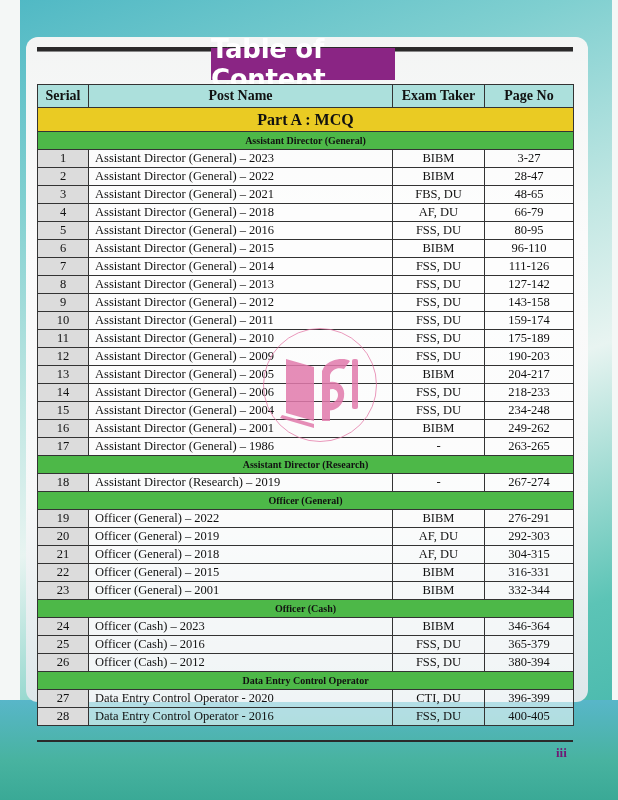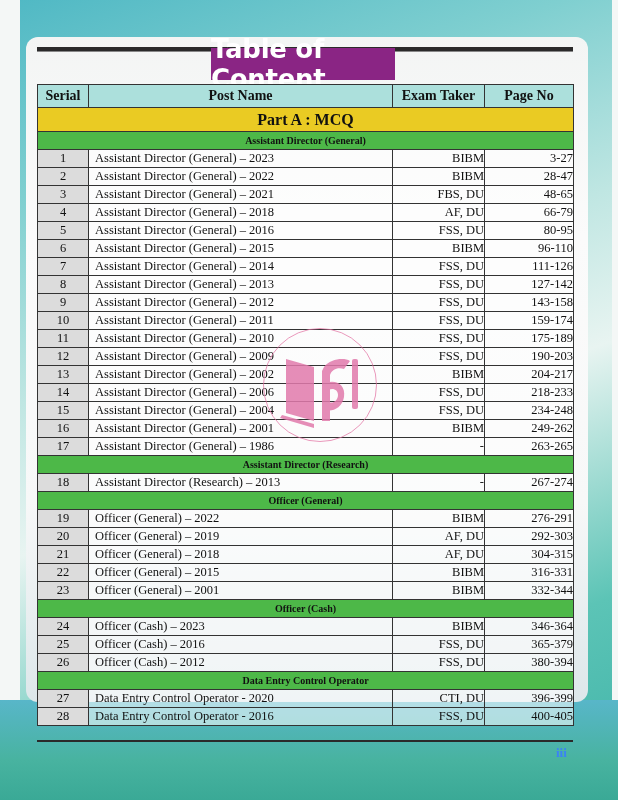--- a/index.html
+++ b/index.html
@@ -35,28 +35,28 @@
   table.toc col.c1 { width:51px; }
   table.toc col.c2 { width:304px; }
   table.toc col.c3 { width:92px; }
   table.toc col.c4 { width:89px; }
   table.toc td, table.toc th { border:1px solid #333; padding:0; height:17px; line-height:17px; }
   table.toc th { background:#ace0dc; font-weight:bold; font-size:14px; height:22px; line-height:22px;margin-left:48px; }
   tr.part td { background:#eacb23; font-weight:bold; font-size:16px; text-align:center; height:23px; line-height:23px; }
   tr.section td { background:#4db848; font-weight:bold; font-size:10px; text-align:center; }
   td.serial { background:#dcdcdc; text-align:center; }
   td.post { background:rgba(255,255,255,0.55); padding-left:6px !important; }
-  td.taker, td.pages { background:rgba(255,255,255,0.55); text-align:right; }
+  td.taker, td.pages { background:rgba(255,255,255,0.55); text-align:center; }
   .watermark {
     position:absolute; left:263px; top:328px; width:112px; height:112px;
     border:1.5px solid rgba(225,110,160,0.7); border-radius:50%;
     pointer-events:none;
   }
   .page-num {
-    position:absolute; left:556px; top:745px; font-size:13px; font-weight:bold; color:#3b82f6;
+    position:absolute; left:556px; top:745px; font-size:13px; font-weight:bold; color:#701a75;
     font-family:"Liberation Serif", serif;
   }
 </style>
 </head>
 <body>
 
 <div class="page-edge-left"></div>
 <div class="page-edge-right"></div>
 <div class="swoosh-bottom"></div>
 <div class="card"></div>
@@ -153,21 +153,21 @@
         <td class="pages">175-189</td>
       </tr>
       <tr>
         <td class="serial">12</td>
         <td class="post">Assistant Director (General) – 2009</td>
         <td class="taker">FSS, DU</td>
         <td class="pages">190-203</td>
       </tr>
       <tr>
         <td class="serial">13</td>
-        <td class="post">Assistant Director (General) – 2002</td>
+        <td class="post">Assistant Director (General) – 2005</td>
         <td class="taker">BIBM</td>
         <td class="pages">204-217</td>
       </tr>
       <tr>
         <td class="serial">14</td>
         <td class="post">Assistant Director (General) – 2006</td>
         <td class="taker">FSS, DU</td>
         <td class="pages">218-233</td>
       </tr>
       <tr>
@@ -186,21 +186,21 @@
         <td class="serial">17</td>
         <td class="post">Assistant Director (General) – 1986</td>
         <td class="taker">-</td>
         <td class="pages">263-265</td>
       </tr>
       <tr class="section">
         <td colspan="4">Assistant Director (Research)</td>
       </tr>
       <tr>
         <td class="serial">18</td>
-        <td class="post">Assistant Director (Research) – 2013</td>
+        <td class="post">Assistant Director (Research) – 2019</td>
         <td class="taker">-</td>
         <td class="pages">267-274</td>
       </tr>
       <tr class="section">
         <td colspan="4">Officer (General)</td>
       </tr>
       <tr>
         <td class="serial">19</td>
         <td class="post">Officer (General) – 2022</td>
         <td class="taker">BIBM</td>

